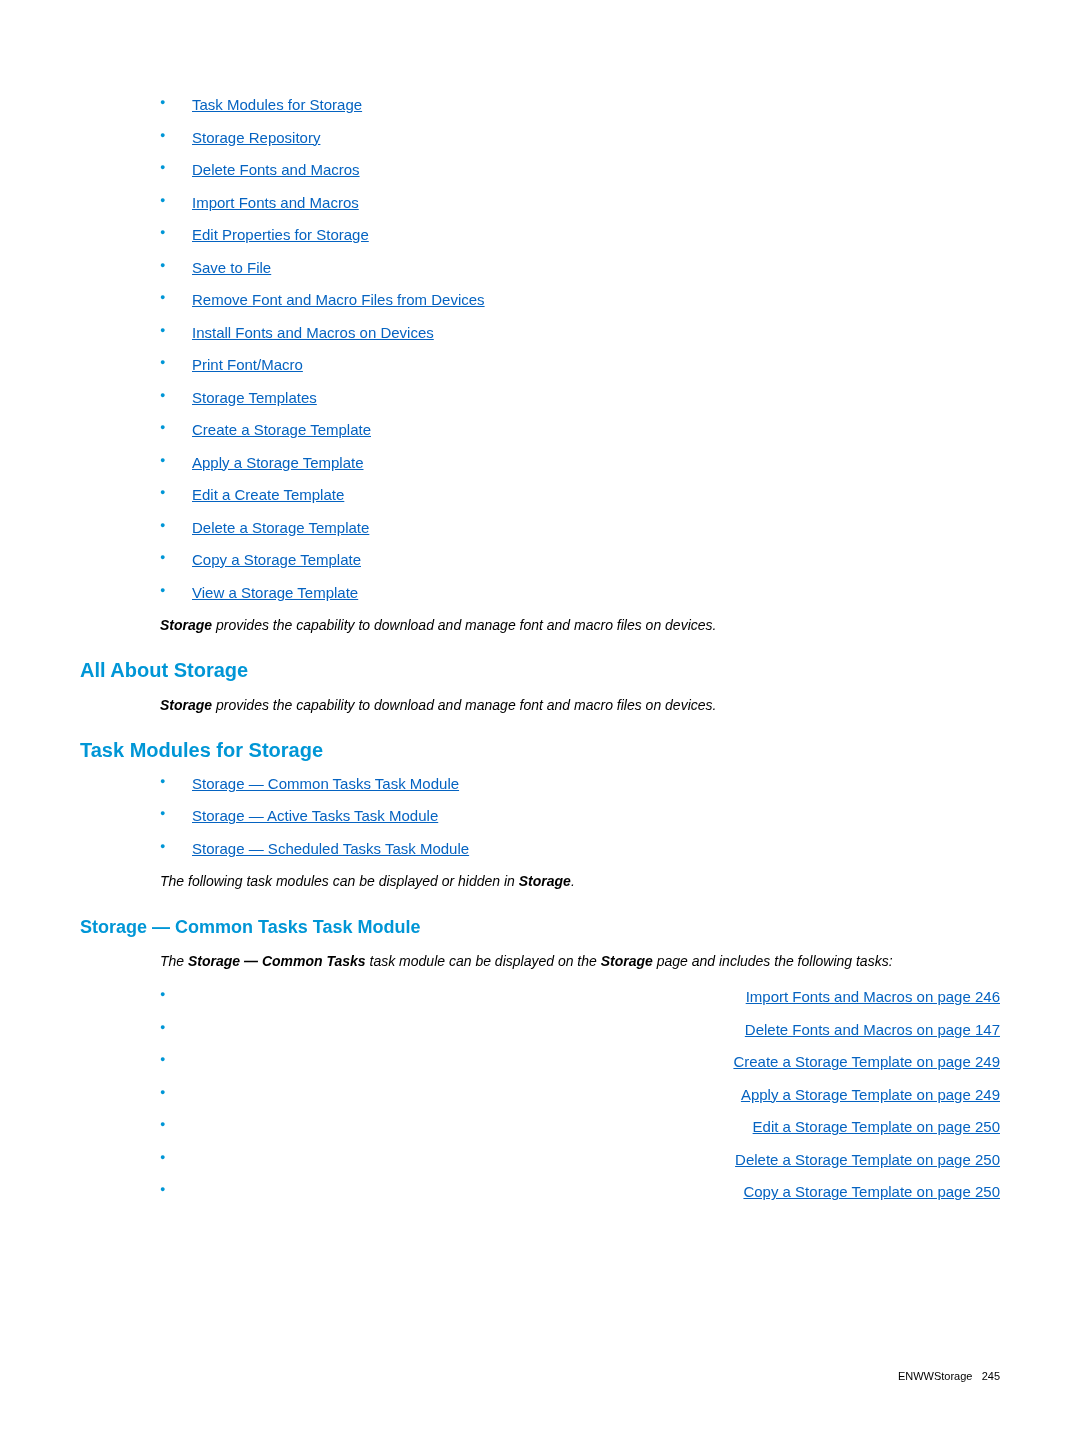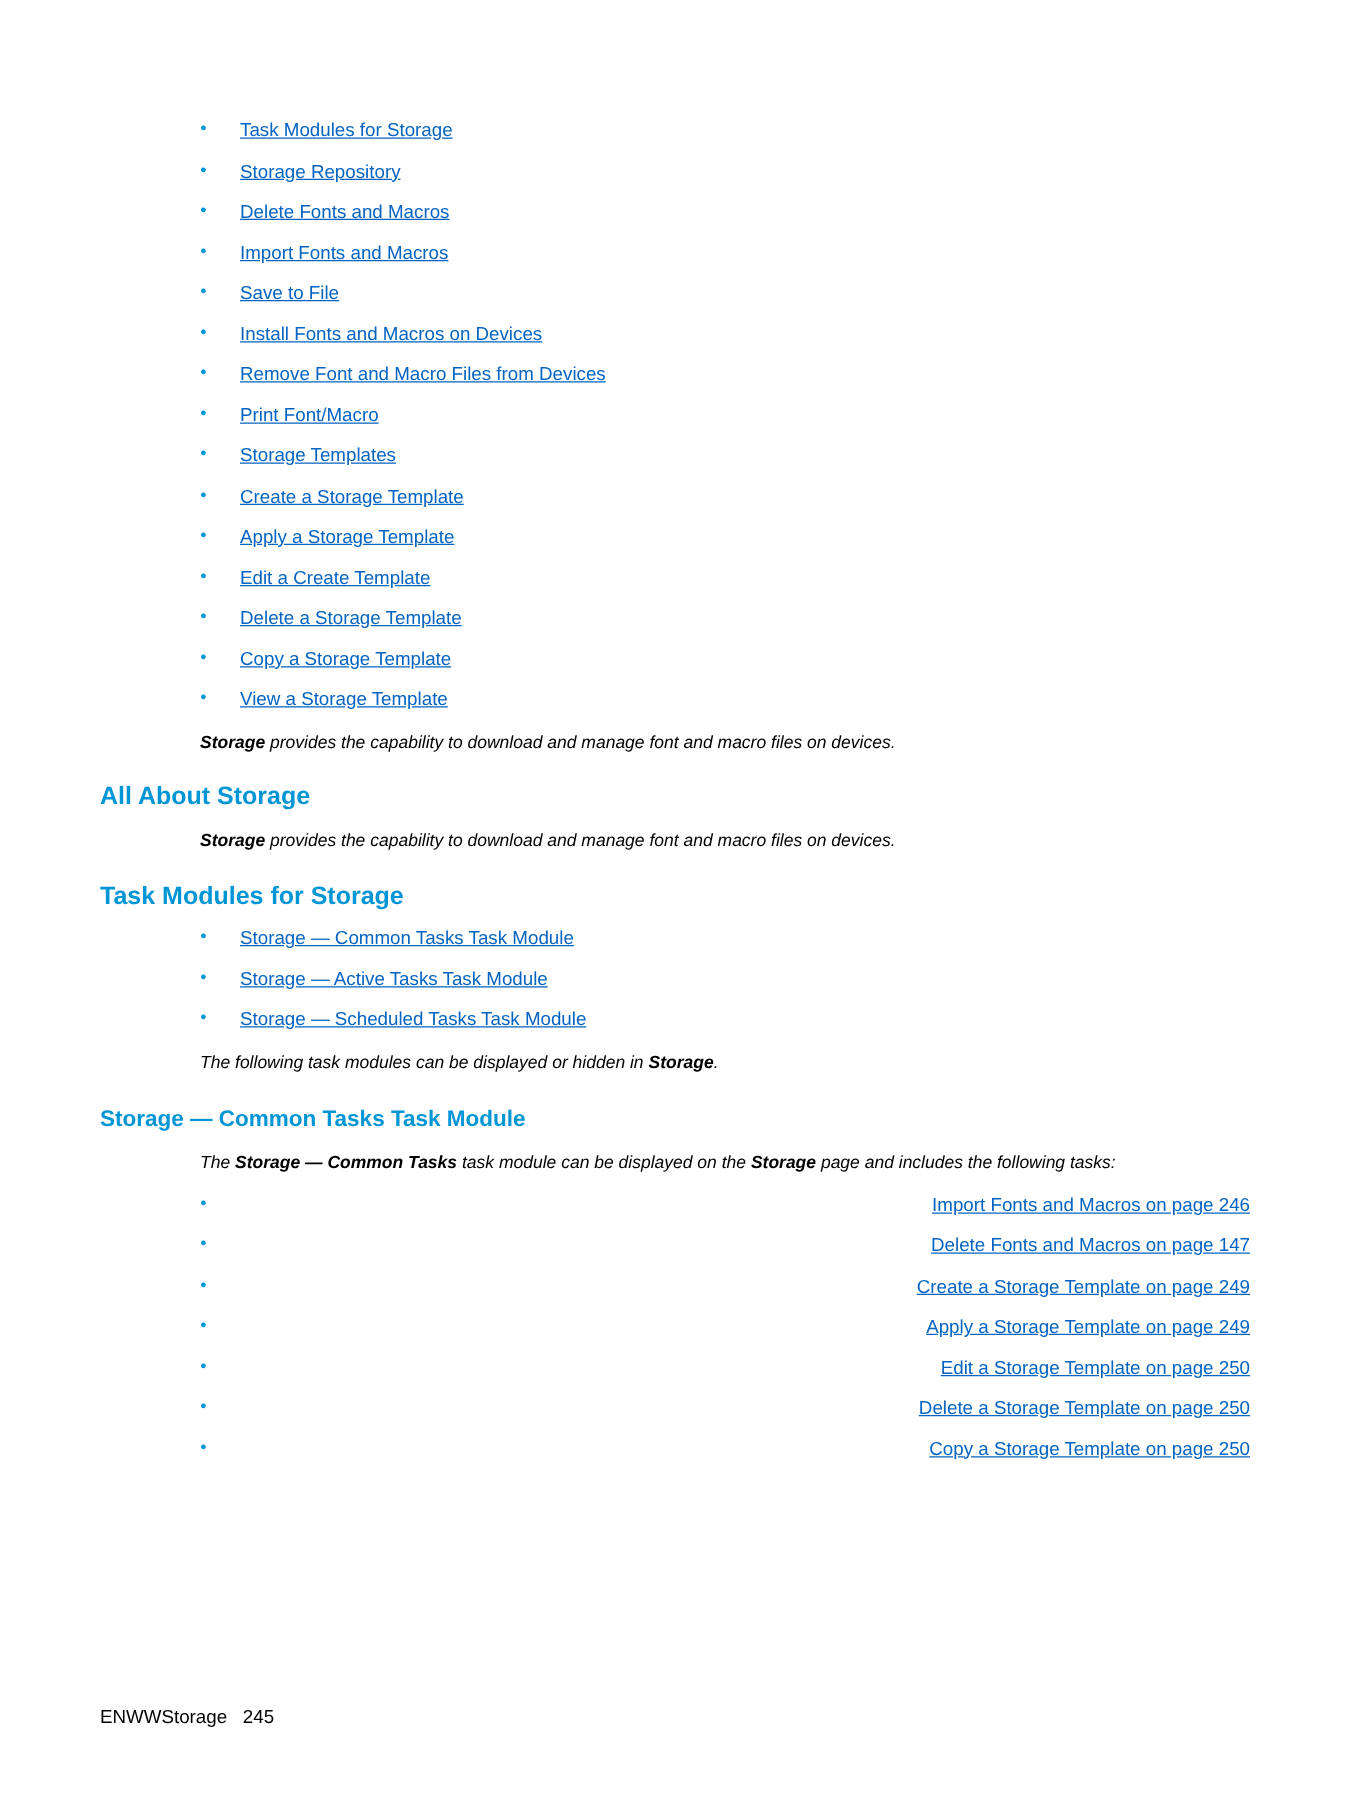--- a/index.html
+++ b/index.html
@@ -61,37 +61,38 @@
     font-size: 18px;
     font-weight: bold;
     margin: 26px 0 12px 0;
   }
   .footer {
     position: absolute;
     bottom: 55px;
     left: 80px;
     right: 80px;
     display: flex;
-    justify-content: flex-start;
-    font-size: 15px;
+    justify-content: flex-end;
+    font-size: 11px;
   }
 </style>
 </head>
 <body>
 
 <div class="page">
 
   <ul class="toc">
     <li><a class="link">Task Modules for Storage</a></li>
     <li><a class="link">Storage Repository</a></li>
     <li><a class="link">Delete Fonts and Macros</a></li>
     <li><a class="link">Import Fonts and Macros</a></li>
+    <li><a class="link">Edit Properties for Storage</a></li>
     <li><a class="link">Save to File</a></li>
+    <li><a class="link">Remove Font and Macro Files from Devices</a></li>
     <li><a class="link">Install Fonts and Macros on Devices</a></li>
-    <li><a class="link">Remove Font and Macro Files from Devices</a></li>
     <li><a class="link">Print Font/Macro</a></li>
     <li><a class="link">Storage Templates</a></li>
     <li><a class="link">Create a Storage Template</a></li>
     <li><a class="link">Apply a Storage Template</a></li>
     <li><a class="link">Edit a Create Template</a></li>
     <li><a class="link">Delete a Storage Template</a></li>
     <li><a class="link">Copy a Storage Template</a></li>
     <li><a class="link">View a Storage Template</a></li>
   </ul>
 

